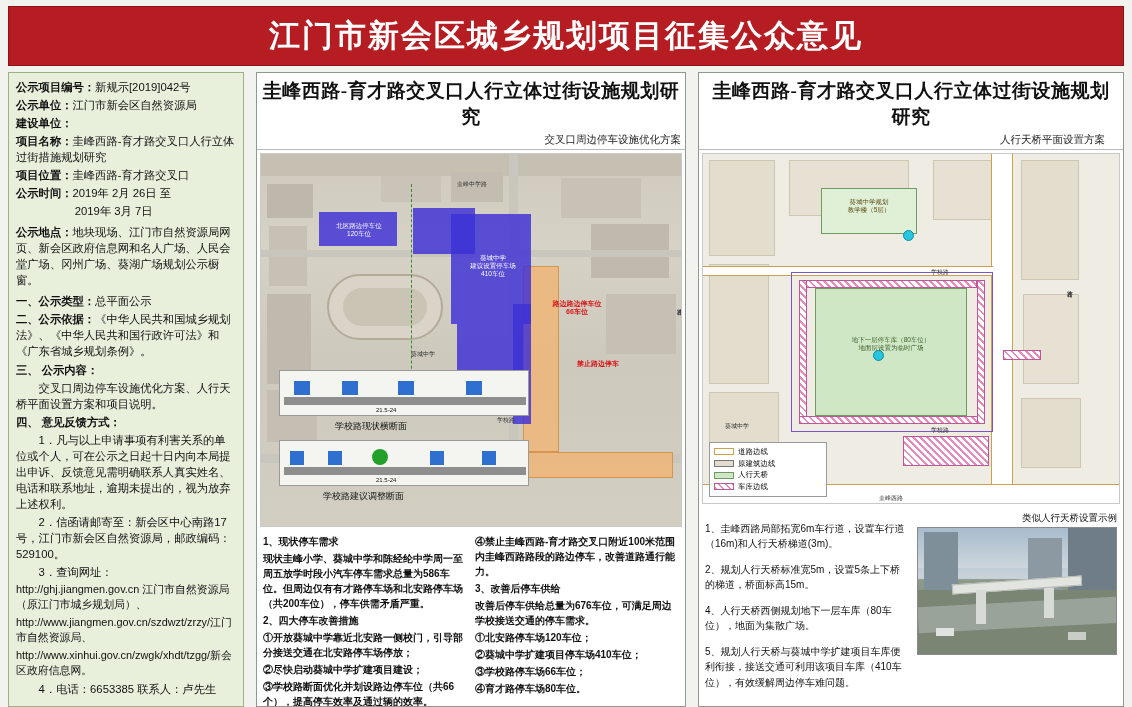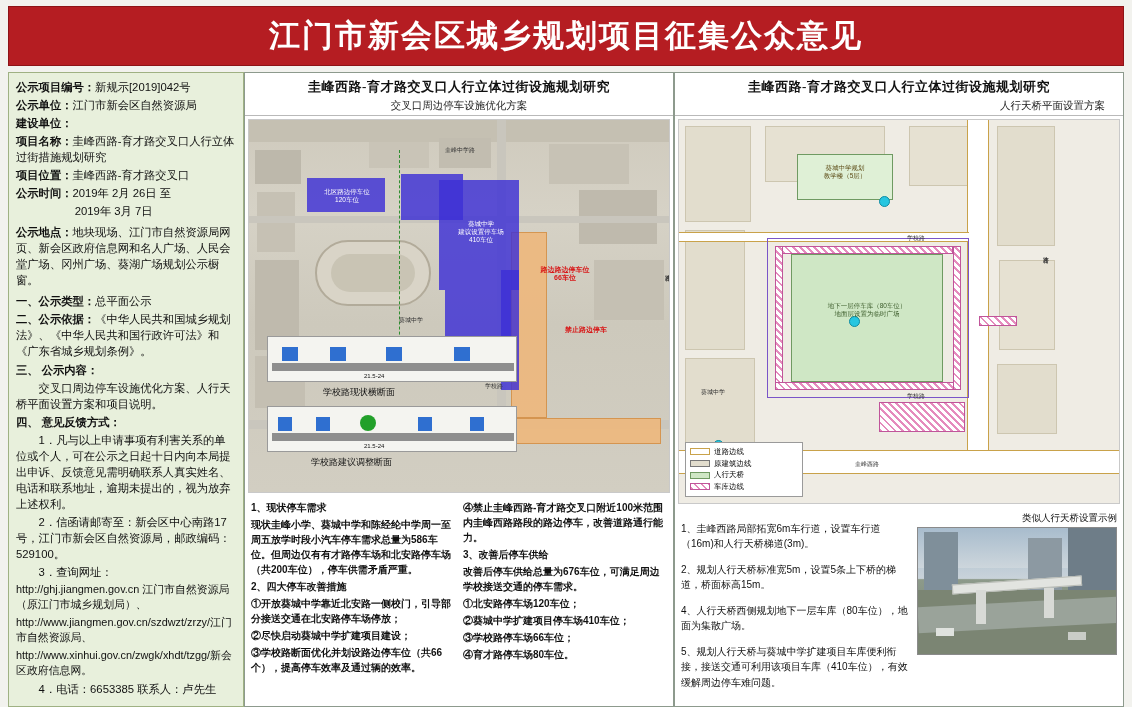--- a/index.html
+++ b/index.html
@@ -25,21 +25,21 @@
     margin-bottom:6px;
   }
   .banner-title {
     color:#ffffff;
     font-family:"Liberation Serif", serif;
     font-weight:bold;
     font-size:31px;
     letter-spacing:2px;
   }
   
-  .cols { display:flex; height:635px; gap:0; }
+  .cols { display:flex; height:635px; gap:12px; }
   .col-left {
     width:236px; background:#e8f0dc; border:1px solid #9fb183;
     padding:6px 7px; font-size:11.3px; line-height:1.42; color:#111;
     overflow:hidden;
   }
   .col-mid, .col-right {
     background:#ffffff; border:1px solid #8d9a8d;
     display:flex; flex-direction:column;
   }
   .col-mid { width:430px; }
@@ -53,26 +53,26 @@
   .lt-small { font-size:10.9px; }
 
   
   .panel-head {
     text-align:center;
     padding:5px 4px 2px 4px;
     border-bottom:1px solid #b9b9b9;
   }
   .panel-title {
     font-family:"Liberation Serif", serif;
-    font-weight:bold; font-size:13px; color:#111; letter-spacing:0.5px;
+    font-weight:bold; font-size:19px; color:#111; letter-spacing:0.5px;
   }
   .panel-sub {
     font-size:10.5px; color:#222; margin-top:3px; text-align:right; padding-right:14px;
   }
-  .panel-sub.center { text-align:center; padding-right:0; }
+  .panel-sub.center { padding-right:0; }
 
   
   .map-wrap { position:relative; margin:3px; border:1px solid #c9c9c9; overflow:hidden; }
   .map-mid { height:374px; background:#d8d6cf;padding-left:43px; }
   .map-right { height:386px; background:#ece9e2; }
 
   
   .blk { position:absolute; }
 
   

